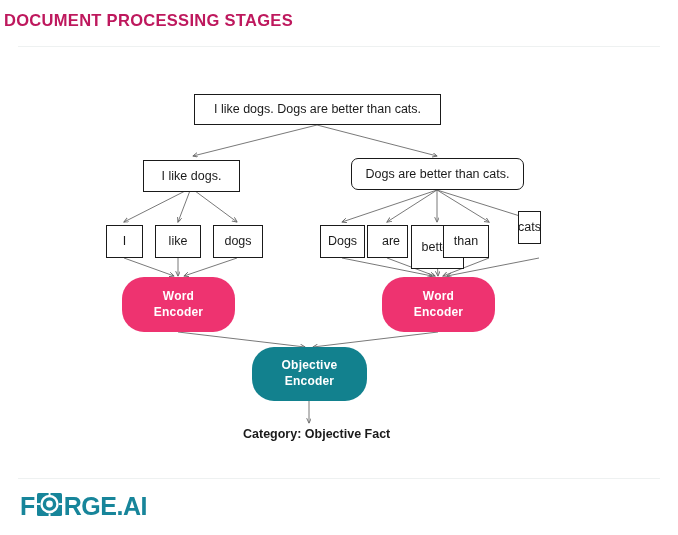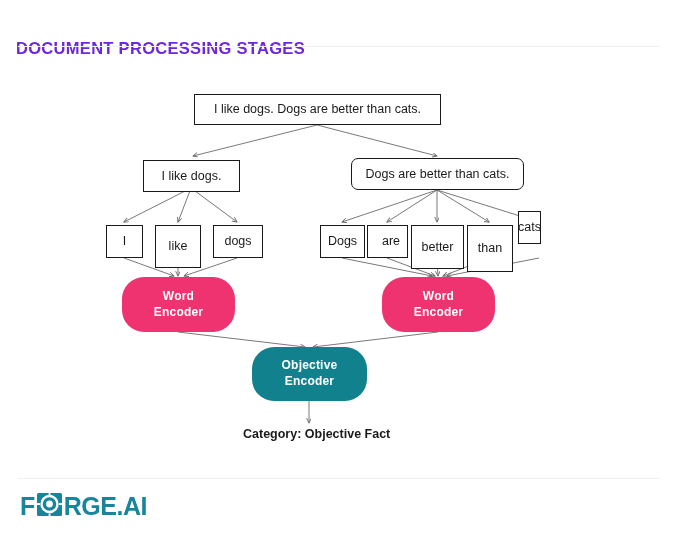--- a/index.html
+++ b/index.html
@@ -11,28 +11,27 @@
     width: 678px;
     height: 535px;
     position: relative;
     font-family: "Liberation Sans", sans-serif;
     overflow: hidden;
   }
 
   
   #slide-title {
     position: absolute;
-    left: 16px;
+    left: 4px;
     top: 11px;
     font-size: 16.5px;
     font-weight: bold;
     letter-spacing: 0.3px;
-    color: #6d28d9;
+    color: #be185d;
     white-space: nowrap;
-    margin-top: 28px;
   }
   #header-rule {
     position: absolute;
     left: 18px;
     top: 46px;
     width: 642px;
     height: 1px;
     background: #eef1f1;
   }
   #footer-rule {
@@ -171,37 +170,37 @@
   <div class="node box-node" style="left:143px; top:160px; width:97px; height:32px;">
     <span>I like dogs.</span>
   </div>
   <div class="node box-node" style="left:351px; top:158px; width:173px; height:32px;border-radius:7px;">
     <span>Dogs are better than cats.</span>
   </div>
 
   <div class="node box-node" style="left:106px; top:225px; width:37px; height:33px;">
     <span>I</span>
   </div>
-  <div class="node box-node" style="left:155px; top:225px; width:46px; height:43px;justify-content:center;">
+  <div class="node box-node" style="left:155px; top:225px; width:46px; height:33px;justify-content:center;">
     <span>like</span>
   </div>
   <div class="node box-node" style="left:213px; top:225px; width:50px; height:33px;">
     <span>dogs</span>
   </div>
 
   <div class="node box-node" style="left:320px; top:225px; width:45px; height:33px;">
     <span>Dogs</span>
   </div>
   <div class="node box-node" style="left:367px; top:225px; width:41px; height:33px;padding-left:13px;">
     <span>are</span>
   </div>
   <div class="node box-node" style="left:411px; top:225px; width:53px; height:44px;">
     <span>better</span>
   </div>
-  <div class="node box-node" style="left:467px; top:225px; width:46px; height:47px;">
+  <div class="node box-node" style="left:443px; top:225px; width:46px; height:33px;">
     <span>than</span>
   </div>
   <div class="node box-node" style="left:518px; top:211px; width:23px; height:33px;justify-content:center;">
     <span>cats</span>
   </div>
 
   <div class="node encoder-node encoder-word" style="left:122px; top:277px; width:113px; height:55px;">
     <div>
       <div>Word</div>
       <div>Encoder</div>

